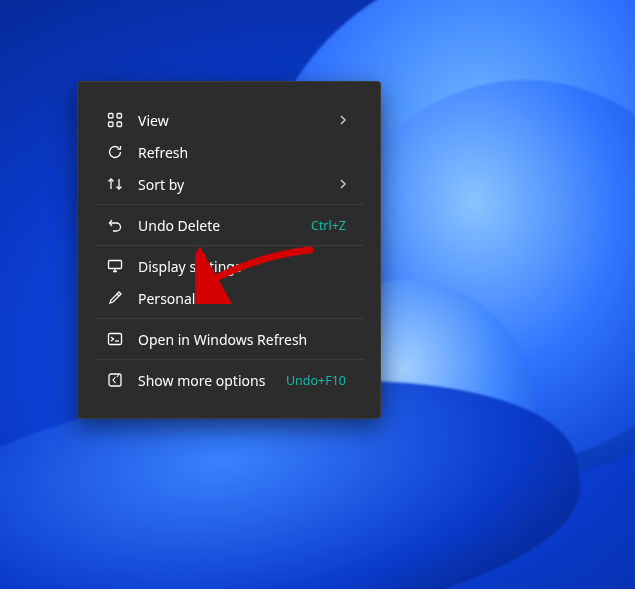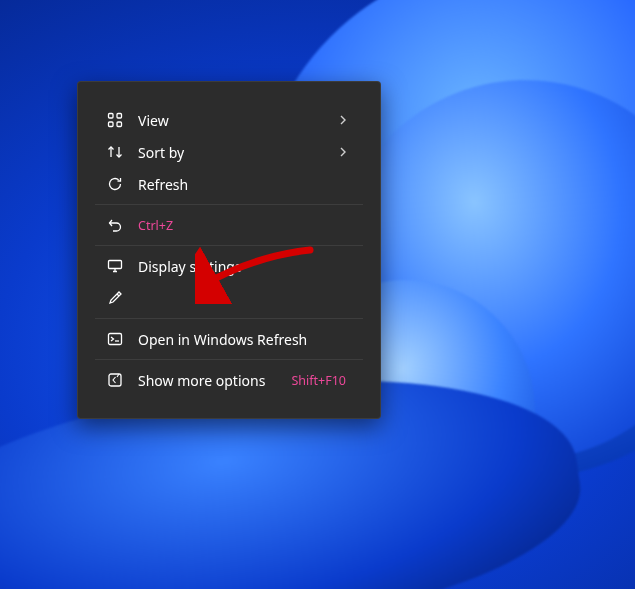--- a/index.html
+++ b/index.html
@@ -43,21 +43,21 @@
     border-radius: 4px;
     gap: 14px;
   }
   .mi-icon {
     width: 18px; height: 18px;
     display: flex; align-items: center; justify-content: center;
     flex-shrink: 0;
     color: #fff;
   }
   .mi-label { flex: 1; white-space: nowrap; }
-  .mi-accel { color: #ec4899; font-size: 12.5px; margin-right: 2px; }
+  .mi-accel { color: #14b8a6; font-size: 12.5px; margin-right: 2px; }
   .mi-chevron { color: #cfcfcf; display: flex; align-items: center; }
   .sep { height: 1px; background: #3d3d3d; margin: 4px -5px; }
 
   .arrow {
     position: absolute;
     left: 195px; top: 244px;
     width: 120px; height: 60px;
     pointer-events: none;
   }
 </style>
@@ -84,53 +84,54 @@
     <span class="mi-chevron">
       <svg width="10" height="10" viewBox="0 0 10 10" fill="none" stroke="currentColor" stroke-width="1.4">
           <path d="M3 1l4 4-4 4"></path>
         </svg>
     </span>
   </div>
 
   <div class="menu-item">
     <span class="mi-icon">
       <svg width="16" height="16" viewBox="0 0 16 16" fill="none" stroke="currentColor" stroke-width="1.3">
+        <path d="M13.5 8a5.5 5.5 0 1 1-1.9-4.15"></path>
+          <path d="M13.5 2v3h-3"></path>
+      </svg>
+    </span>
+    <span class="mi-label">Refresh</span>
+  </div>
+
+  <div class="menu-item">
+    <span class="mi-icon">
+      <svg width="16" height="16" viewBox="0 0 16 16" fill="none" stroke="currentColor" stroke-width="1.3">
         <path d="M4 13V3"></path>
           <path d="M1.5 5.5L4 3l2.5 2.5"></path>
         <path d="M12 3v10"></path>
           <path d="M9.5 10.5L12 13l2.5-2.5"></path>
       </svg>
     </span>
     <span class="mi-label">Sort by</span>
     <span class="mi-chevron">
       <svg width="10" height="10" viewBox="0 0 10 10" fill="none" stroke="currentColor" stroke-width="1.4">
           <path d="M3 1l4 4-4 4"></path>
         </svg>
     </span>
   </div>
 
-  <div class="menu-item">
-    <span class="mi-icon">
-      <svg width="16" height="16" viewBox="0 0 16 16" fill="none" stroke="currentColor" stroke-width="1.3">
-        <path d="M13.5 8a5.5 5.5 0 1 1-1.9-4.15"></path>
-          <path d="M13.5 2v3h-3"></path>
-      </svg>
-    </span>
-    <span class="mi-label">Refresh</span>
-  </div>
-
   <div class="sep"></div>
 
   <div class="menu-item">
     <span class="mi-icon">
       <svg width="16" height="16" viewBox="0 0 16 16" fill="none" stroke="currentColor" stroke-width="1.3">
         <path d="M2.5 6h7a4 4 0 0 1 0 8H6"></path>
           <path d="M5 3L2.5 6 5 9"></path>
       </svg>
     </span>
+    <span class="mi-label">Undo Delete</span>
     <span class="mi-accel">Ctrl+Z</span>
   </div>
 
 
   <div class="sep"></div>
 
   <div class="menu-item">
     <span class="mi-icon">
       <svg width="16" height="16" viewBox="0 0 16 16" fill="none" stroke="currentColor" stroke-width="1.3">
         <rect x="1.5" y="2.5" width="13" height="8" rx="1"></rect>
@@ -140,20 +141,21 @@
     <span class="mi-label">Display settings</span>
   </div>
 
   <div class="menu-item">
     <span class="mi-icon">
       <svg width="16" height="16" viewBox="0 0 16 16" fill="none" stroke="currentColor" stroke-width="1.3">
         <path d="M3 13l1-3 8-8 2 2-8 8-3 1z"></path>
           <path d="M10 4l2 2"></path>
       </svg>
     </span>
+    <span class="mi-label">Personalize</span>
   </div>
 
   <div class="sep"></div>
 
   <div class="menu-item">
     <span class="mi-icon">
       <svg width="16" height="16" viewBox="0 0 16 16" fill="none" stroke="currentColor" stroke-width="1.3">
         <rect x="1.5" y="2.5" width="13" height="11" rx="1.5"></rect>
           <path d="M4 6l2.5 2L4 10"></path>
           <path d="M8 10h4"></path>
@@ -166,21 +168,21 @@
 
   <div class="menu-item">
     <span class="mi-icon">
       <svg width="16" height="16" viewBox="0 0 16 16" fill="none" stroke="currentColor" stroke-width="1.3">
         <rect x="2" y="2" width="12" height="12" rx="2"></rect>
           <path d="M8.5 5L6 8l2.5 3" stroke-width="1.1"></path>
           <path d="M12 2l-2 3" stroke-width="1.1"></path>
       </svg>
     </span>
     <span class="mi-label">Show more options</span>
-    <span class="mi-accel">Shift+F10</span>
+    <span class="mi-accel">Undo+F10</span>
   </div>
 
 </div>
 
 <svg class="arrow" viewBox="0 0 120 60">
   <defs>
     <marker id="ah" markerWidth="10" markerHeight="10" refX="2" refY="5" orient="auto">
       <path d="M0,0 L10,5 L0,10 Z" fill="#d40000"></path>
     </marker>
   </defs>

